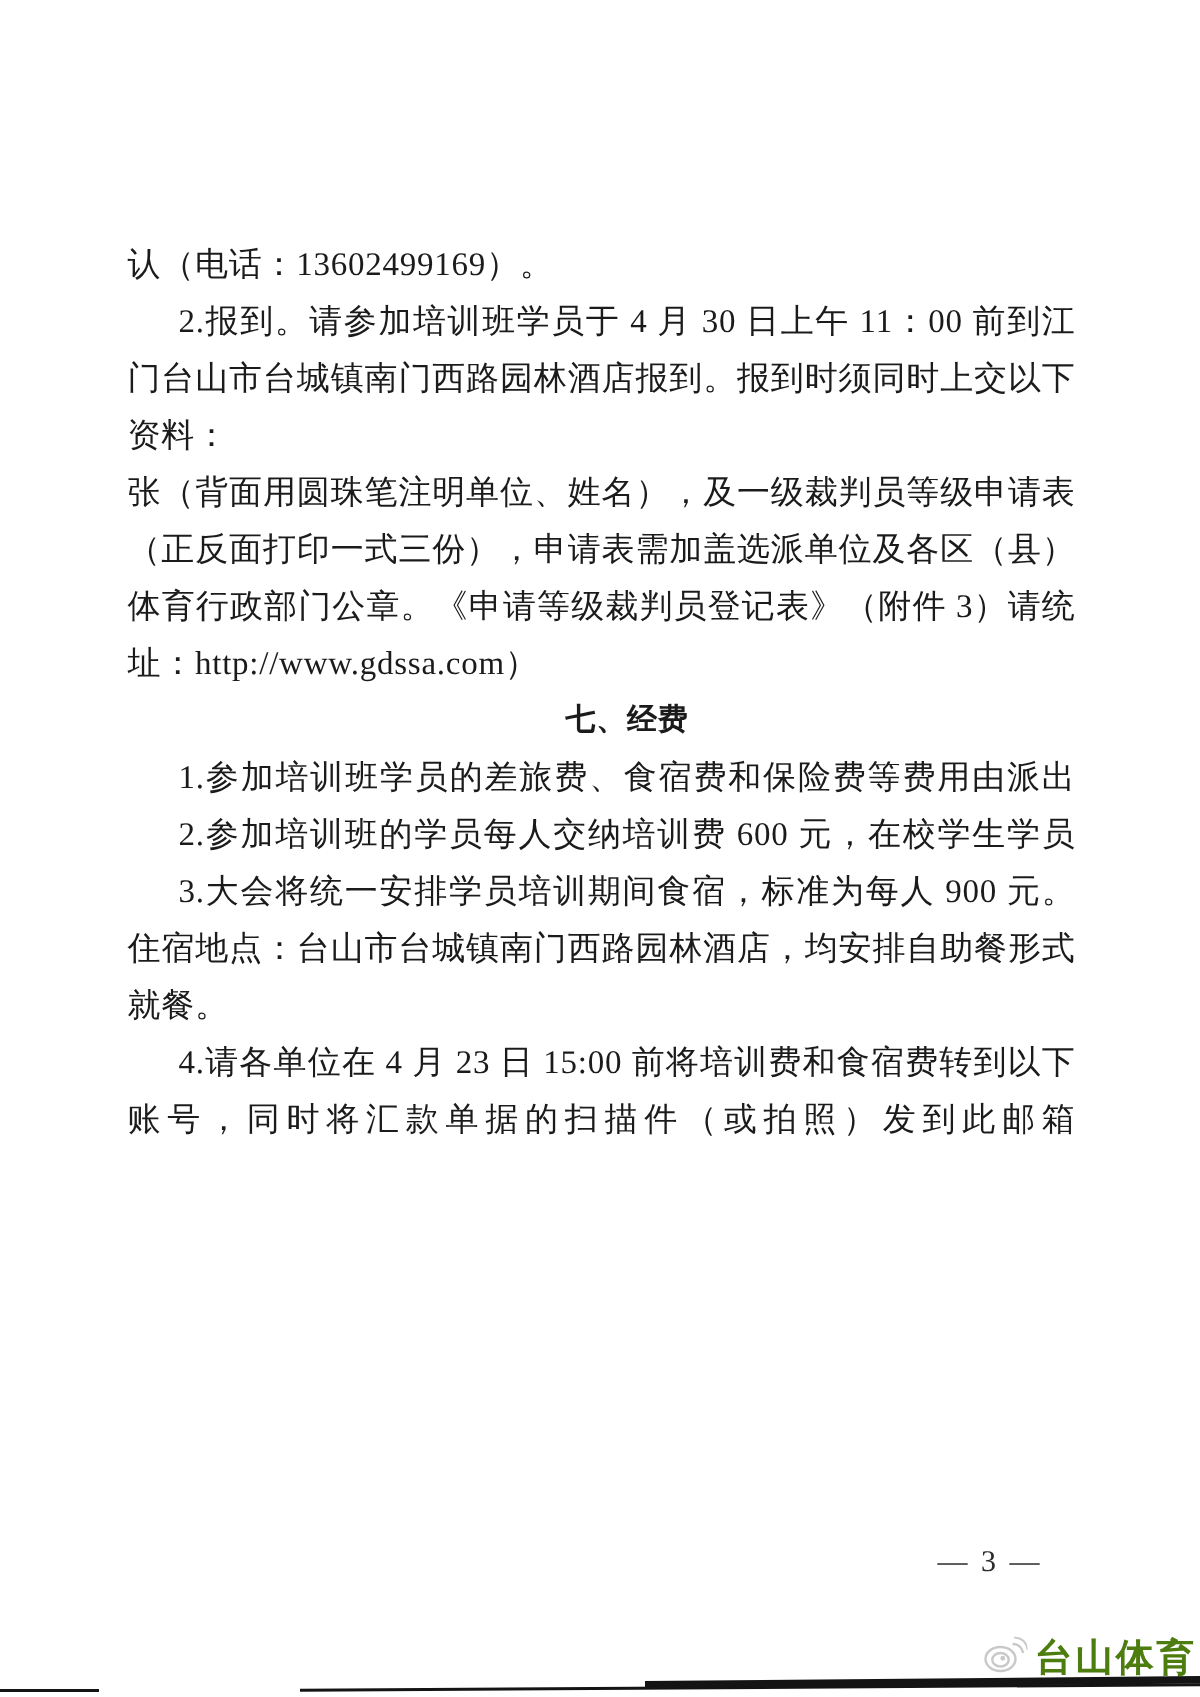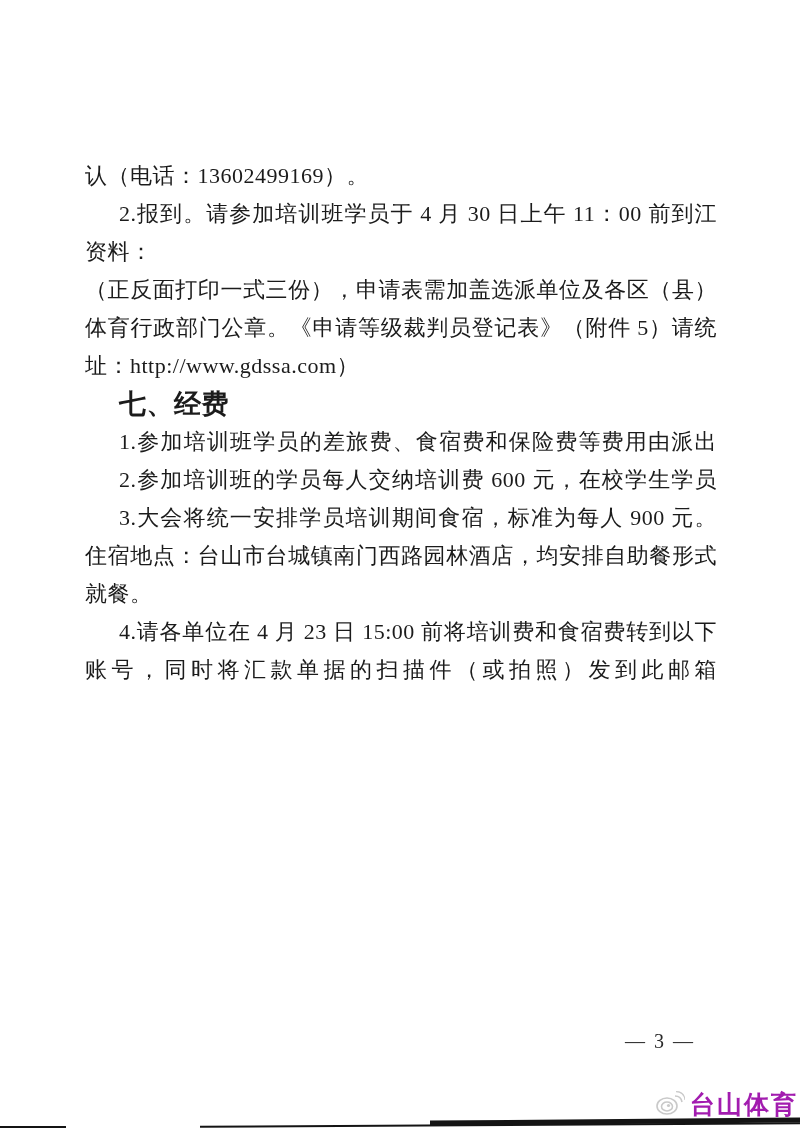--- a/index.html
+++ b/index.html
@@ -36,21 +36,22 @@
     white-space: normal;
     text-align: justify;
     text-align-last: justify;
   }
   .line.ind {
     text-indent: 34px;
   }
   .line.heading {
     font-family: "Liberation Sans", "DejaVu Sans", sans-serif;
     font-weight: bold;
-    font-size: 27px;
+    font-size: 20px;
+    text-align: center;
   }
   
   .page-number {
     position: absolute;
     left: 580px;
     top: 1030px;
     width: 160px;
     text-align: center;
     font-size: 20px;
     letter-spacing: 2px;
@@ -79,23 +80,25 @@
 </style>
 </head>
 <body style="background: rgb(255, 255, 255); color: rgb(27, 27, 27);">
 
 <div class="page">
 
   <div class="doc-body">
 
   <div class="line">认（电话：13602499169）。</div>
       <div class="line j ind">2.报到。请参加培训班学员于 4 月 30 日上午 11：00 前到江</div>
+      <div class="line j">门台山市台城镇南门西路园林酒店报到。报到时须同时上交以下</div>
       <div class="line">资料：</div>
+      <div class="line j">张（背面用圆珠笔注明单位、姓名），及一级裁判员等级申请表</div>
       <div class="line j">（正反面打印一式三份），申请表需加盖选派单位及各区（县）</div>
-      <div class="line j">体育行政部门公章。《申请等级裁判员登记表》（附件 5）请统</div>
+      <div class="line j">体育行政部门公章。《申请等级裁判员登记表》（附件 3）请统</div>
       <div class="line">址：http://www.gdssa.com）</div>
       <div class="line ind heading">七、经费</div>
       <div class="line j ind">1.参加培训班学员的差旅费、食宿费和保险费等费用由派出</div>
       <div class="line j ind">2.参加培训班的学员每人交纳培训费 600 元，在校学生学员</div>
       <div class="line j ind">3.大会将统一安排学员培训期间食宿，标准为每人 900 元。</div>
       <div class="line j">住宿地点：台山市台城镇南门西路园林酒店，均安排自助餐形式</div>
       <div class="line">就餐。</div>
       <div class="line j ind">4.请各单位在 4 月 23 日 15:00 前将培训费和食宿费转到以下</div>
       <div class="line j">账号，同时将汇款单据的扫描件（或拍照）发到此邮箱</div>
     </div>
@@ -105,20 +108,20 @@
   <div class="watermark">
     <span>
       <svg width="30" height="27" viewBox="0 0 30 27" fill="none" stroke="#c9c9c9" stroke-width="1.6">
         <ellipse cx="12" cy="17" rx="10" ry="8"></ellipse>
         <ellipse cx="12" cy="17.5" rx="5.5" ry="4.5"></ellipse>
         <circle cx="13.5" cy="16.5" r="1.6" fill="#c9c9c9" stroke="none"></circle>
         <path d="M20 7 q6 0 7 6"></path>
         <path d="M21 2.5 q10 0 11.5 10.5" transform="scale(0.78) translate(6,1)"></path>
       </svg>
     </span>
-    <span class="wm-text" style="color: #a21caf;">台山体育</span>
+    <span class="wm-text" style="color: #4d7c0f;">台山体育</span>
   </div>
 
   <div class="scan-seg scan-seg-1"></div>
   <div class="scan-seg scan-seg-2"></div>
   <div class="scan-seg scan-seg-3"></div>
 
 </div>
 
 </body></html>

